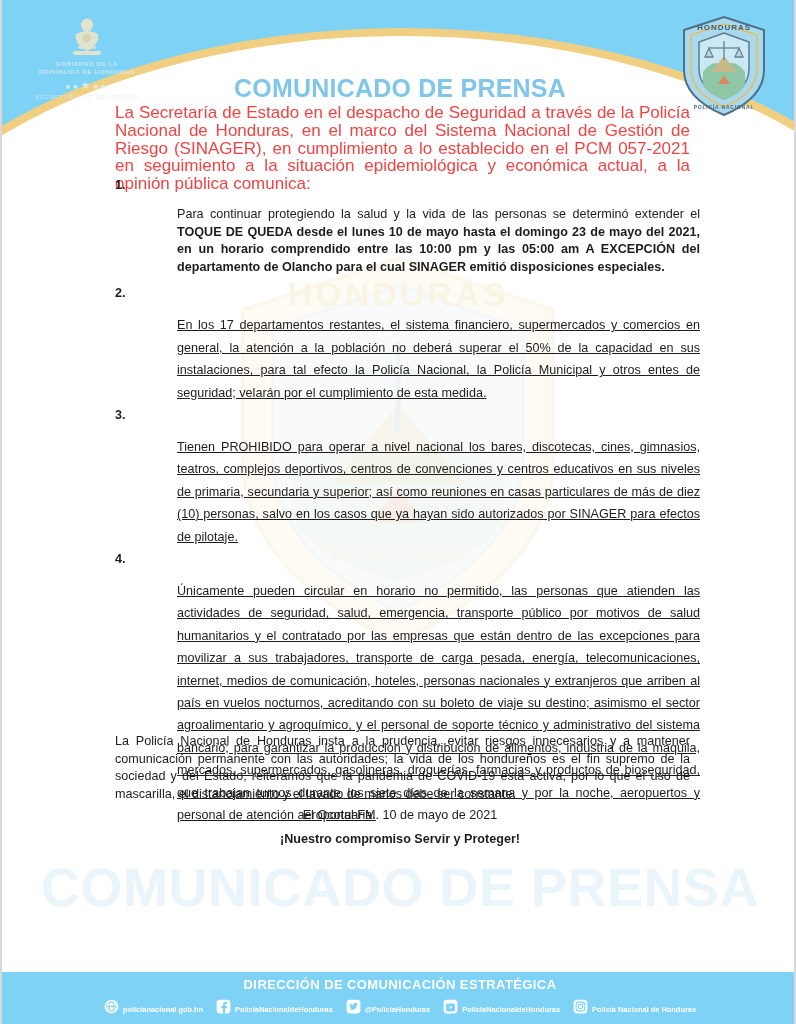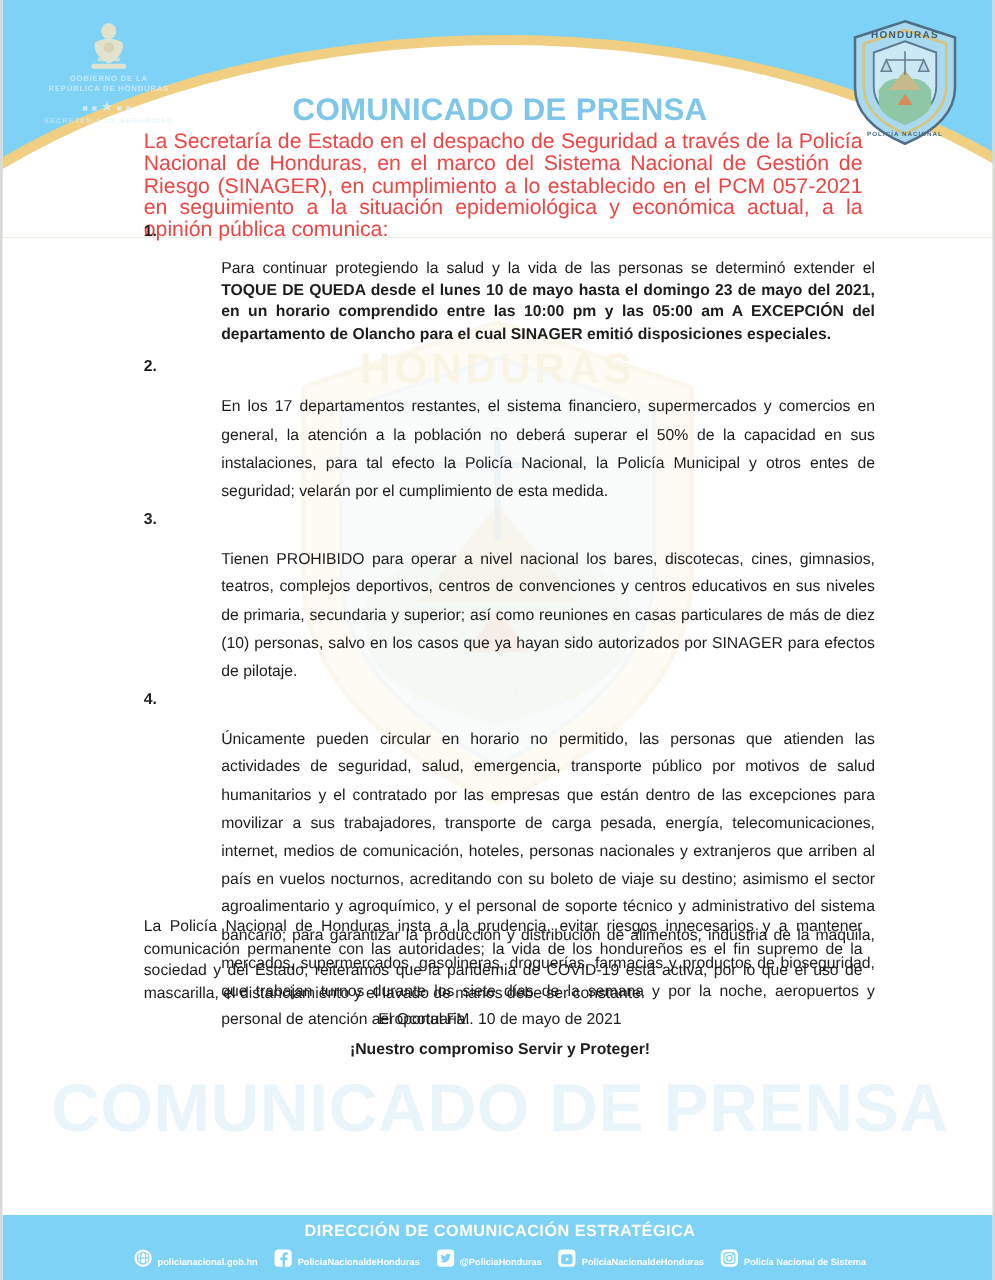--- a/index.html
+++ b/index.html
@@ -177,21 +177,21 @@
   }
   .item-body {
     flex: 1 1 auto;
     font-size: 12.6px;
     color: #1d1d1d;
     text-align: justify;
     text-justify: inter-word;
     margin-top: 28px;
   }
   .item-body.tight { line-height: 17.6px; }
-  .item-body.loose { line-height: 22.4px; }
+  .item-body.loose { line-height: 22.4px; text-decoration: underline; }
   .item-body .b { font-weight: bold; }
 
   .closing {
     position: absolute;
     left: 113px;
     top: 733px;
     width: 575px;
     font-size: 12.6px;
     line-height: 17.6px;
     color: #1d1d1d;
@@ -409,19 +409,19 @@
 
       <div class="social">
         <span class="sc-ic">
           <svg width="15" height="15" viewBox="0 0 24 24">
               <rect x="1" y="1" width="22" height="22" rx="6" fill="#ffffff"></rect>
               <rect x="5" y="5" width="14" height="14" rx="4.4" fill="none" stroke="#7ED2F5" stroke-width="1.7"></rect>
               <circle cx="12" cy="12" r="3.5" fill="none" stroke="#7ED2F5" stroke-width="1.7"></circle>
               <circle cx="16.4" cy="7.6" r="1.1" fill="#7ED2F5"></circle>
             </svg>
         </span>
-        <span class="sc-label">Policía Nacional de Sistema</span>
+        <span class="sc-label">Policía Nacional de Honduras</span>
       </div>
 
     </div>
   </div>
 
 </div>
 
 </body></html>

